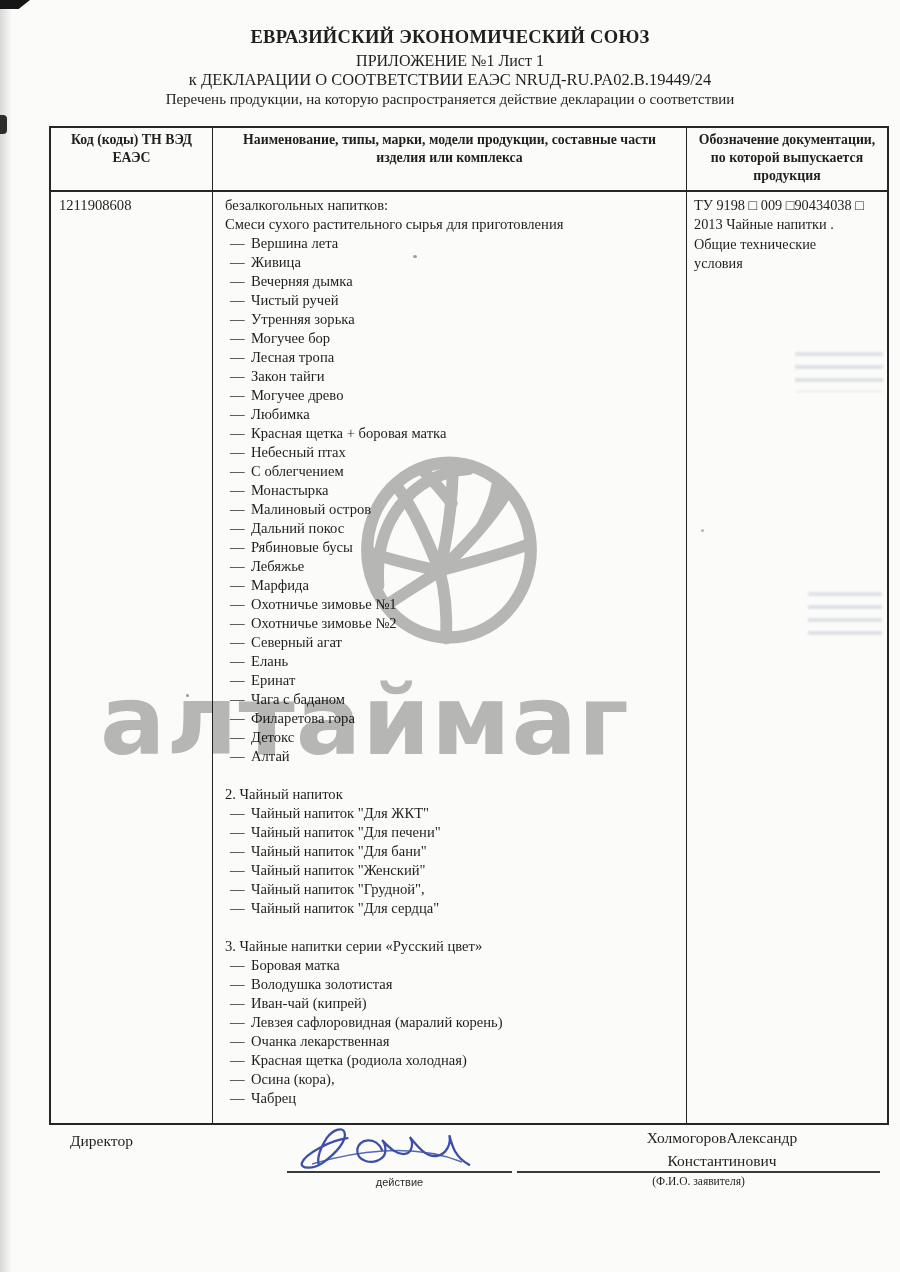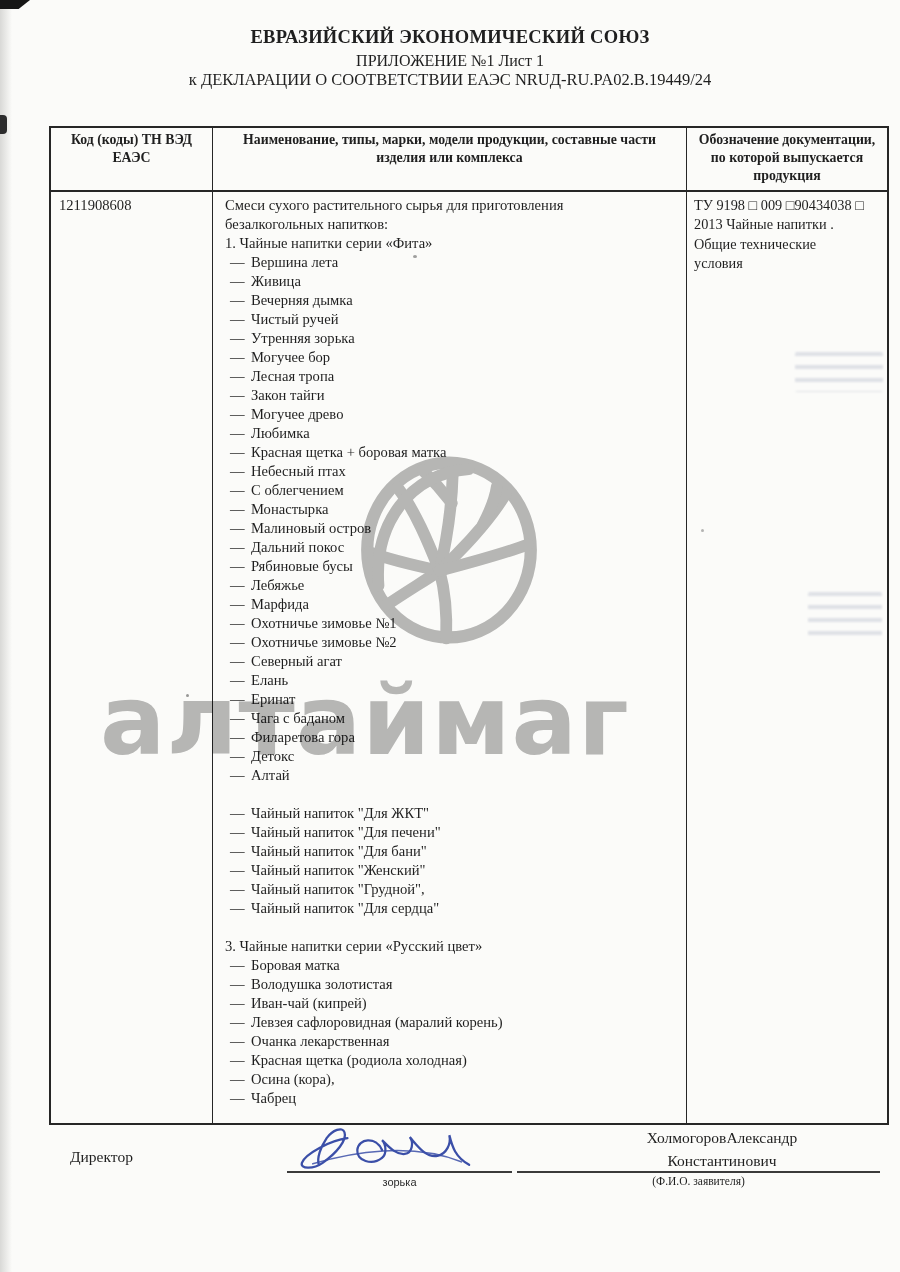--- a/index.html
+++ b/index.html
@@ -54,21 +54,21 @@
   .watermark{position:absolute;inset:0;pointer-events:none;mix-blend-mode:multiply;
     color:#b9b9b9;z-index:5;}
   .wm-logo{position:absolute;left:355px;top:450px;width:188px;height:202px;}
   .wm-brand{position:absolute;left:100px;top:672px;width:700px;
     font-family:"DejaVu Sans",sans-serif;font-weight:bold;font-size:97px;line-height:1;
     letter-spacing:1px;}
   .wm-tagline{position:absolute;left:100px;top:781px;width:700px;text-align:center;
     font-family:"DejaVu Sans",sans-serif;font-weight:bold;font-size:26px;letter-spacing:2px;
     color:#c3c3c3;}
   
-  .role{position:absolute;left:70px;top:1132px;font-size:15.5px;margin-top:16px;}
+  .role{position:absolute;left:70px;top:1132px;font-size:15.5px;}
   .sig{position:absolute;left:293px;top:1120px;width:188px;height:56px;}
   .sigline{position:absolute;border-top:2px solid #3b3b3b;height:0;}
   .l1{left:287px;top:1171px;width:225px;}
   .l2{left:517px;top:1171px;width:363px;}
   .cap1{position:absolute;left:287px;top:1176px;width:225px;text-align:center;
     font-family:"Liberation Sans",sans-serif;font-size:11px;color:#2d2d2d;}
   .name{position:absolute;left:618px;top:1126px;width:208px;text-align:center;
     font-size:15.5px;line-height:23px;}
   .cap2{position:absolute;left:517px;top:1175px;width:363px;text-align:center;font-size:11.5px;}
 </style>
@@ -82,35 +82,35 @@
   <div class="edge-blob"></div>
   <div class="speck a"></div>
   <div class="speck b"></div>
   <div class="speck c"></div>
   <div class="bleed a"></div>
   <div class="bleed b"></div>
 
   <div class="hline h1">ЕВРАЗИЙСКИЙ ЭКОНОМИЧЕСКИЙ СОЮЗ</div>
   <div class="hline h2">ПРИЛОЖЕНИЕ №1 Лист 1</div>
   <div class="hline h3">к ДЕКЛАРАЦИИ О СООТВЕТСТВИИ ЕАЭС NRUД-RU.PA02.B.19449/24</div>
+  <div class="hline h4">Перечень продукции, на которую распространяется действие декларации о соответствии</div>
 
   <div class="doc-table">
     <div class="thead">
       <div class="th c1">Код (коды) ТН ВЭД ЕАЭС</div>
       <div class="th c2">Наименование, типы, марки, модели продукции, составные части изделия или комплекса</div>
       <div class="th c3">Обозначение документации, по которой выпускается продукция</div>
     </div>
     <div class="tbody">
       <div class="td c1">
         <span>1211908608</span>
       </div>
       <div class="td c2" id="product-list">
+          <div class="pl text">безалкогольных напитков:</div>
           <div class="pl text">Смеси сухого растительного сырья для приготовления</div>
-          <div class="pl text">безалкогольных напитков:</div>
-          <div class="pl section">1. Чайные напитки серии «Фита»</div>
           <div class="pl item">
             <span class="marker">—</span>
             <span>Вершина лета</span>
           </div>
           <div class="pl item">
             <span class="marker">—</span>
             <span>Живица</span>
           </div>
           <div class="pl item">
             <span class="marker">—</span>
@@ -210,20 +210,21 @@
           </div>
           <div class="pl item">
             <span class="marker">—</span>
             <span>Детокс</span>
           </div>
           <div class="pl item">
             <span class="marker">—</span>
             <span>Алтай</span>
           </div>
           <div class="pl blank"></div>
+          <div class="pl section">2. Чайный напиток</div>
           <div class="pl item">
             <span class="marker">—</span>
             <span>Чайный напиток "Для ЖКТ"</span>
           </div>
           <div class="pl item">
             <span class="marker">—</span>
             <span>Чайный напиток "Для печени"</span>
           </div>
           <div class="pl item">
             <span class="marker">—</span>
@@ -304,18 +305,18 @@
     <div class="wm-brand">алтаймаг</div>
   </div>
 
   <div class="role">Директор</div>
   <svg class="sig" viewBox="0 0 190 56" fill="none" stroke="#3b4fa8" stroke-width="2.3" stroke-linecap="round">
     <path d="M55 18 C38 20 12 34 9 43 C7 49 20 50 30 43 C44 33 55 20 52 12 C50 6 40 10 34 18 C28 27 24 38 26 45"></path>
     <path d="M90 30 C84 16 66 18 65 30 C64 41 80 46 90 38 C95 34 94 24 90 20 C97 27 104 35 113 34 C121 33 122 22 118 17 C126 26 134 38 146 36 C155 34 160 24 158 15 C161 27 164 37 178 45"></path>
     <path d="M20 44 C60 32 120 22 170 42" stroke-width="1.6" opacity="0.85"></path>
   </svg>
   <div class="sigline l1"></div>
-  <div class="cap1">зорька</div>
+  <div class="cap1">действие</div>
   <div class="name">ХолмогоровАлександр Константинович</div>
   <div class="sigline l2"></div>
   <div class="cap2">(Ф.И.О. заявителя)</div>
 
 </div>
 
 </body></html>

